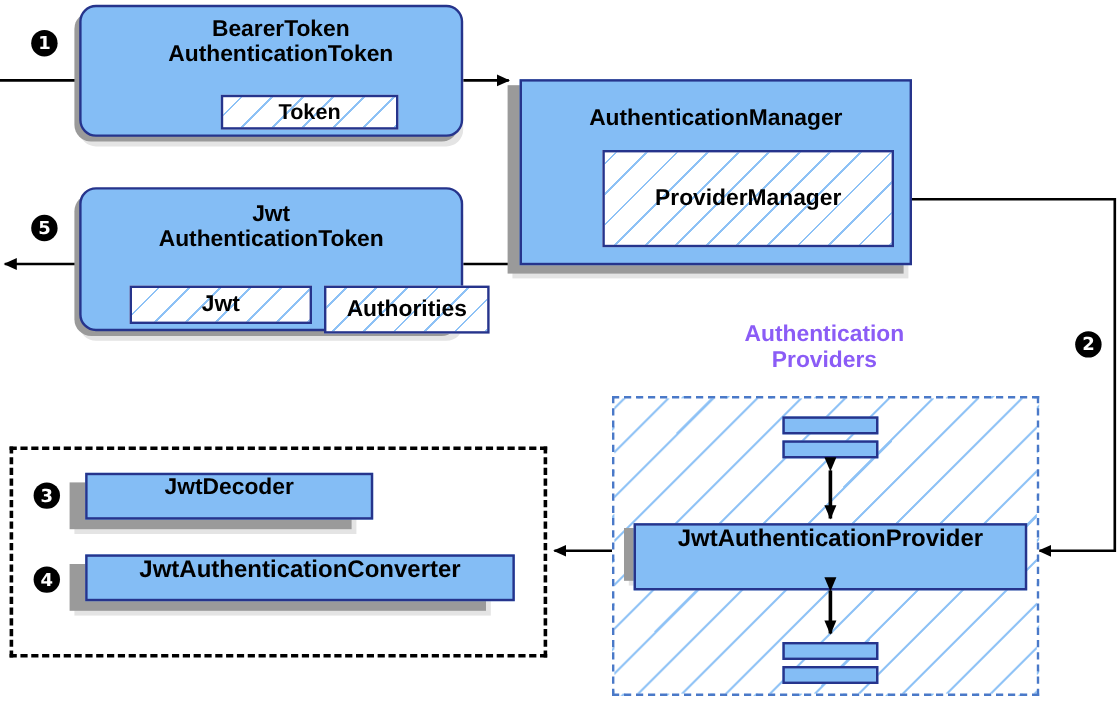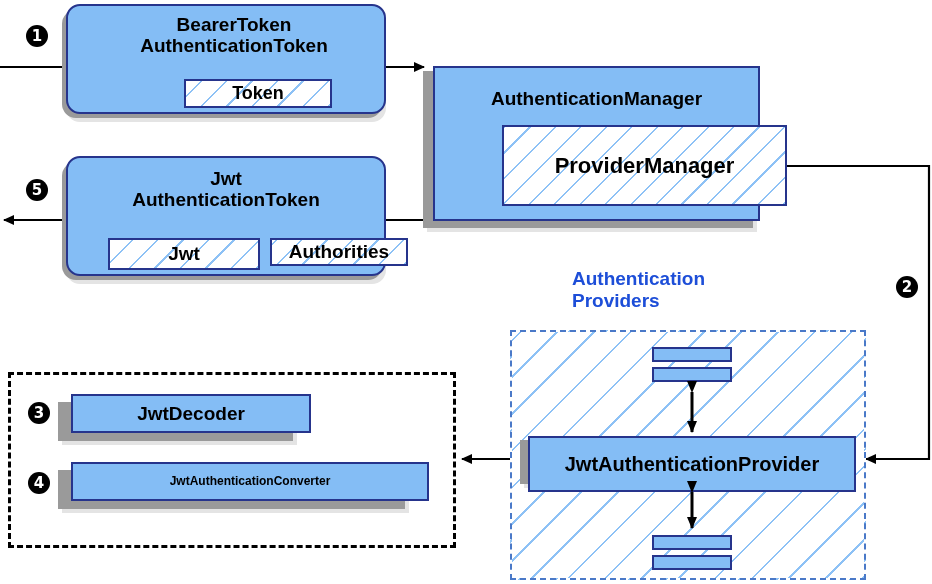--- a/index.html
+++ b/index.html
@@ -30,21 +30,20 @@
 
   
   .node {
     position: absolute;
     box-sizing: border-box;
     background: #84bdf5;
     border: 2px solid #26348c;
     color: #000000;
     font-weight: bold;
     display: flex;
-    align-items: center;
     justify-content: center;
     text-align: center;
     line-height: 1.12;
     z-index: 20;
   }
   .rounded { border-radius: 14px; }
 
   
   .shadow {
     position: absolute;
@@ -123,22 +122,22 @@
     align-items: center;
     justify-content: center;
     line-height: 1;
     z-index: 50;
     font-family: "DejaVu Sans", sans-serif;
   }
 
   .caption {
     position: absolute;
     font-weight: bold;
-    color: #1d4ed8;
-    text-align: left;
+    color: #8b5cf6;
+    text-align: center;
     line-height: 1.15;
     z-index: 30;
   }
 </style>
 </head>
 <body>
 
 <div id="canvas">
 
   <svg class="layer bottom" viewBox="0 0 932 584">
@@ -216,48 +215,48 @@
       <span>AuthenticationToken</span>
     </div>
   </div>
   <div class="hatch-box" style="left:152px; top:79px; width:148px; height:29px; font-size:18px;">Token</div>
 
   <div class="shadow sh-light" style="left:427px; top:75px; width:330px; height:157px;"></div>
   <div class="shadow sh-dark" style="left:423px; top:71px; width:330px; height:157px;"></div>
   <div class="node" style="left:433px; top:66px; width:327px; height:155px; font-size:19px; align-items:flex-start; padding-top:20px;">
     <span>AuthenticationManager</span>
   </div>
-  <div class="hatch-box" style="left:470px; top:125px; width:285px; height:81px; font-size:22px;">ProviderManager</div>
+  <div class="hatch-box" style="left:470px; top:125px; width:243px; height:81px; font-size:19px;">ProviderManager</div>
 
   <div class="shadow sh-light sh-rounded" style="left:66px; top:166px; width:320px; height:118px;"></div>
   <div class="shadow sh-dark sh-rounded" style="left:62px; top:162px; width:320px; height:118px;"></div>
   <div class="node rounded" style="left:66px; top:156px; width:320px; height:120px; font-size:19px; align-items:flex-start; padding-top:10px;">
     <div style="width:100%;">
       <span>Jwt</span><br>
       <span>AuthenticationToken</span>
     </div>
   </div>
   <div class="hatch-box" style="left:76px; top:238px; width:152px; height:32px; font-size:19px;">Jwt</div>
-  <div class="hatch-box" style="left:238px; top:238px; width:138px; height:28px; font-size:19px;">Authorities</div>
+  <div class="hatch-box" style="left:238px; top:238px; width:138px; height:40px; font-size:19px;">Authorities</div>
 
   <div class="shadow sh-light" style="left:524px; top:444px; width:330px; height:44px;"></div>
   <div class="shadow sh-dark" style="left:520px; top:440px; width:330px; height:44px;"></div>
   <div class="node" style="left:528px; top:436px; width:328px; height:56px; font-size:20px;">
     <span>JwtAuthenticationProvider</span>
   </div>
 
   <div class="shadow sh-light" style="left:62px; top:406px; width:235px; height:39px;"></div>
   <div class="shadow sh-dark" style="left:58px; top:402px; width:235px; height:39px;"></div>
   <div class="node" style="left:71px; top:394px; width:240px; height:39px; font-size:19px;">
     <span>JwtDecoder</span>
   </div>
 
   <div class="shadow sh-light" style="left:62px; top:474px; width:347px; height:39px;"></div>
   <div class="shadow sh-dark" style="left:58px; top:470px; width:347px; height:39px;"></div>
-  <div class="node" style="left:71px; top:462px; width:358px; height:39px; font-size:12px;">
+  <div class="node" style="left:71px; top:462px; width:358px; height:39px; font-size:20px;">
     <span>JwtAuthenticationConverter</span>
   </div>
 
   <div class="badge" style="left:26px; top:25px;">
     <span>1</span>
   </div>
   <div class="badge" style="left:896px; top:276px;">
     <span>2</span>
   </div>
   <div class="badge" style="left:28px; top:402px;">

